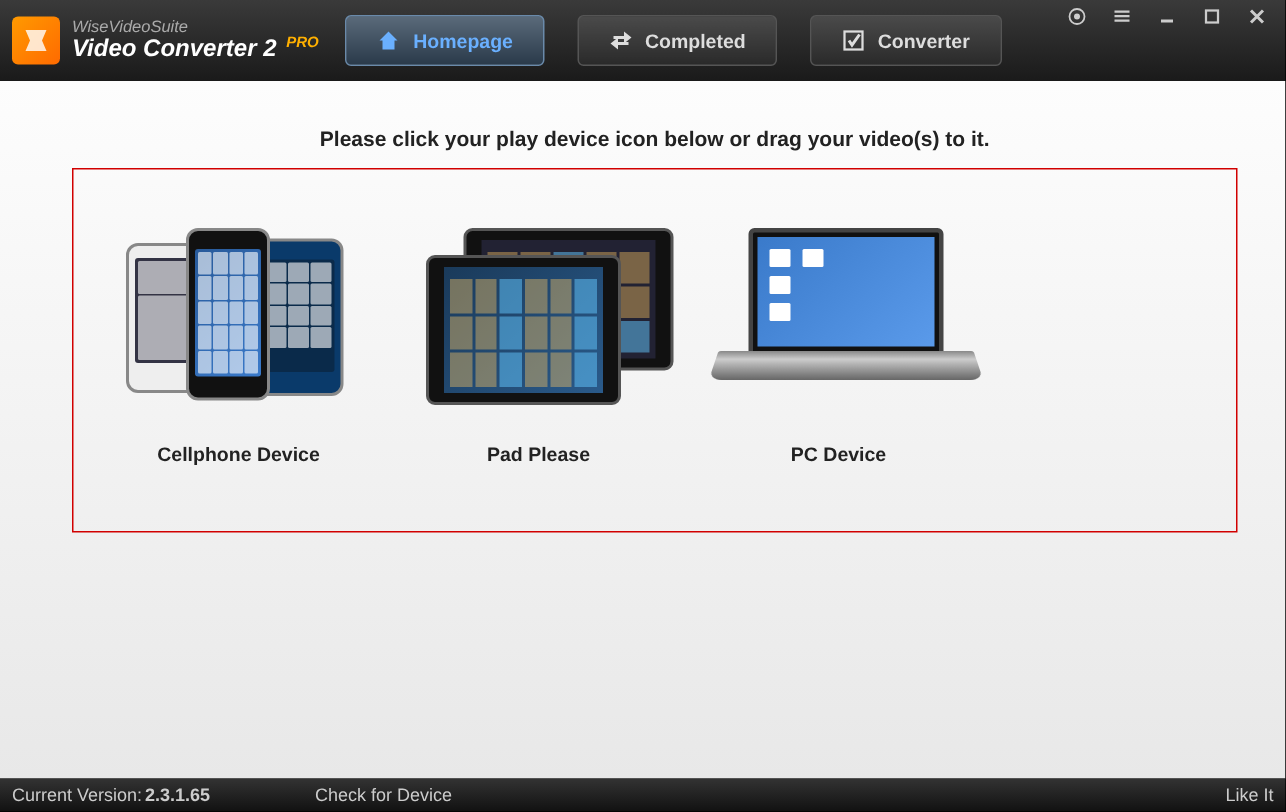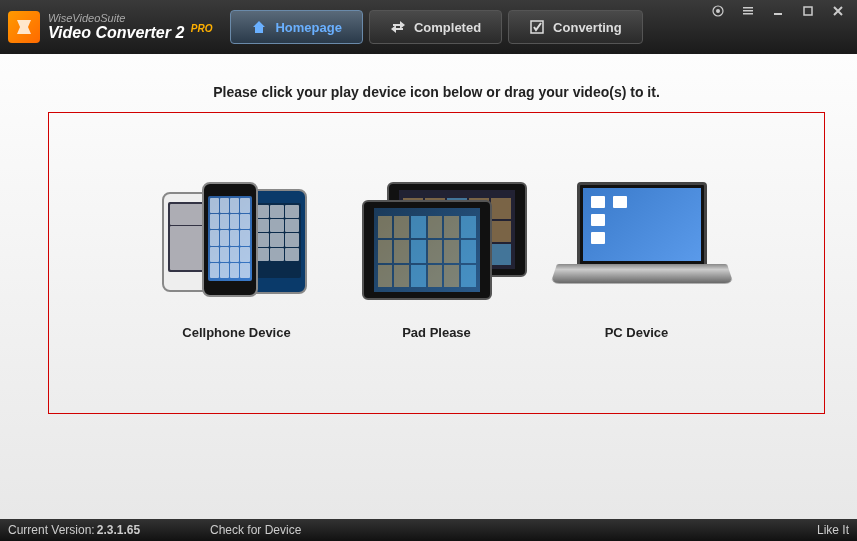--- a/index.html
+++ b/index.html
@@ -6,31 +6,31 @@
 body { width: 857px; height: 541px; font-family: Arial, sans-serif; background: #000; overflow: hidden; position: relative; }
 
 .titlebar { height: 54px; background: linear-gradient(to bottom, #3a3a3a 0%, #2a2a2a 50%, #1a1a1a 100%); display: flex; align-items: center; padding: 0 8px; position: relative; }
 .logo-block { display: flex; align-items: center; gap: 8px; margin-right: 20px; }
 .logo-icon { width: 32px; height: 32px; background: linear-gradient(135deg, #ff9a00, #ff6a00); border-radius: 4px; display: flex; align-items: center; justify-content: center; }
 .logo-text { display: flex; flex-direction: column; line-height: 1.1; }
 .logo-brand { color: #aaa; font-size: 11px; font-style: italic; }
 .logo-title { color: #fff; font-size: 16px; font-weight: bold; font-style: italic; }
 .logo-pro { color: #ffb000; font-size: 10px; font-weight: bold; font-style: italic; position: relative; top: -6px; left: 2px; }
 
-.tabs { display: flex; gap: 6px; }
+.tabs { display: flex; gap: 22px; }
 .tab { height: 34px; padding: 0 20px; display: flex; align-items: center; gap: 8px; color: #ddd; font-size: 13px; font-weight: bold; border-radius: 4px; border: 1px solid #555; background: linear-gradient(to bottom, #4a4a4a, #2a2a2a); cursor: pointer; }
 .tab.active { background: linear-gradient(to bottom, #5a6a7a, #2a3a4a); border-color: #6a8aaa; color: #6ab0ff; }
 .tab-icon { width: 16px; height: 16px; display: flex; align-items: center; justify-content: center; }
 
 .win-controls { position: absolute; right: 6px; top: 2px; display: flex; gap: 4px; }
 .win-btn { width: 26px; height: 18px; display: flex; align-items: center; justify-content: center; color: #ccc; cursor: pointer; font-size: 12px; }
 
 .main { background: linear-gradient(to bottom, #fdfdfd, #e8e8e8); height: 465px; padding: 30px 32px 20px 48px; }
 .instruction { text-align: center; font-weight: bold; font-size: 14px; color: #222; margin-bottom: 12px; }
-.device-area { border: 1px solid #d10000; height: 302px; display: flex; justify-content: center; align-items: center; padding: 20px 10px 30px 10px; }
+.device-area { border: 1px solid #d10000; height: 243px; display: flex; justify-content: flex-start; align-items: center; padding: 20px 10px 30px 10px; }
 .device { display: flex; flex-direction: column; align-items: center; gap: 18px; cursor: pointer; width: 200px; }
 .device-img { width: 160px; height: 130px; display: flex; align-items: center; justify-content: center; position: relative; }
 .device-label { font-weight: bold; font-size: 13px; color: #222; }
 
 
 .phone-group { position: relative; width: 150px; height: 130px; }
 .phone { position: absolute; border-radius: 8px; background: #222; border: 2px solid #888; }
 .phone.a { width: 50px; height: 100px; left: 0; top: 15px; background: #eee; }
 .phone.b { width: 56px; height: 115px; left: 40px; top: 5px; background: #111; z-index: 2; }
 .phone.c { width: 60px; height: 105px; left: 85px; top: 12px; background: #0a3a6a; }
@@ -98,21 +98,21 @@
       </span>
       <span>Completed</span>
     </div>
     <div class="tab">
       <span class="tab-icon">
         <svg width="16" height="16" viewBox="0 0 16 16">
             <rect x="2" y="2" width="12" height="12" fill="none" stroke="#ddd" stroke-width="1.5"></rect>
             <path d="M5 8 L7 11 L12 4" fill="none" stroke="#ddd" stroke-width="2"></path>
           </svg>
       </span>
-      <span>Converting</span>
+      <span>Converter</span>
     </div>
   </div>
 
   <div class="win-controls">
     <div class="win-btn">
       <svg width="14" height="14" viewBox="0 0 14 14">
           <circle cx="7" cy="7" r="5" fill="none" stroke="#ccc" stroke-width="1.2"></circle>
           <circle cx="7" cy="7" r="2" fill="#ccc"></circle>
         </svg>
     </div>

